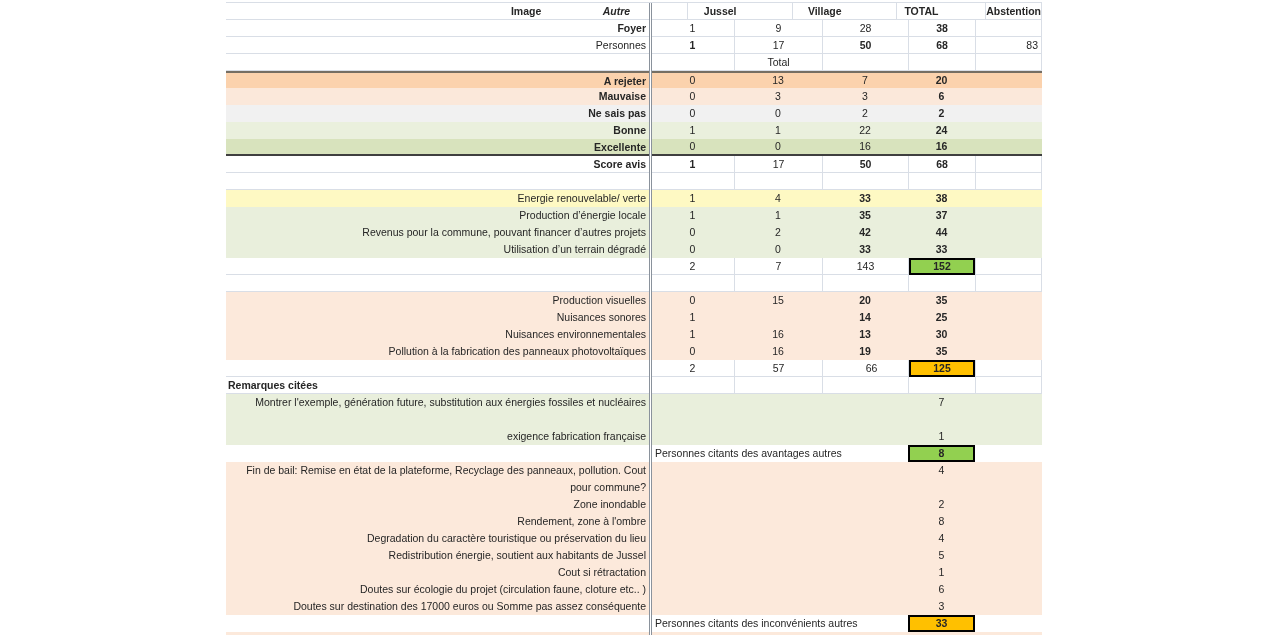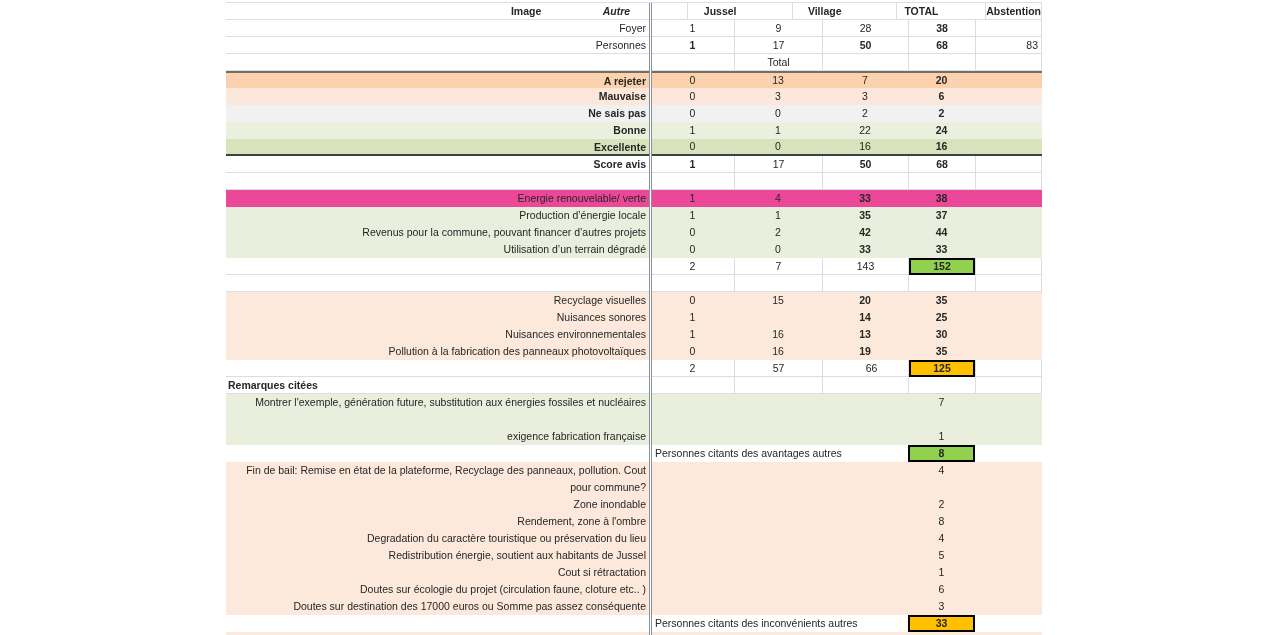--- a/index.html
+++ b/index.html
@@ -34,21 +34,21 @@
     <div class="vsep" id="vsep" style="left: 423px; height: 633px;"></div>
   <div class="row grid" style="height: 17px; gap: 39px;">
         <div class="lbl b" style="width: 425px;">Image</div>
         <div class="cell b" style="width: 83px; font-style: italic;">Autre</div>
         <div class="cell b" style="width: 88px;">Jussel</div>
         <div class="cell b" style="width: 86px;">Village</div>
         <div class="cell b" style="width: 67px;">TOTAL</div>
         <div class="cell b" style="width: 67px;">Abstention</div>
       </div>
       <div class="row grid" style="height: 17px;">
-        <div class="lbl" style="width: 425px;">Foyer</div>
+        <div class="lbl" style="width: 425px; font-weight: bold;">Foyer</div>
         <div class="cell" style="width: 83px;">1</div>
         <div class="cell" style="width: 88px;">9</div>
         <div class="cell" style="width: 86px;">28</div>
         <div class="cell b" style="width: 67px;">38</div>
         <div class="cell" style="width: 67px;"></div>
       </div>
       <div class="row grid" style="height: 17px;">
         <div class="lbl" style="width: 425px;">Personnes</div>
         <div class="cell b" style="width: 83px;">1</div>
         <div class="cell" style="width: 88px;">17</div>
@@ -113,21 +113,21 @@
         <div class="cell" style="width: 67px;"></div>
       </div>
       <div class="row grid" style="height: 17px;">
         <div class="lbl" style="width: 425px;"></div>
         <div class="cell" style="width: 83px;"></div>
         <div class="cell" style="width: 88px;"></div>
         <div class="cell" style="width: 86px;"></div>
         <div class="cell" style="width: 67px;"></div>
         <div class="cell" style="width: 67px;"></div>
       </div>
-      <div class="row" style="height: 17px; background: #ec4899;">
+      <div class="row" style="height: 17px; background: #fef9c3;">
         <div class="lbl" style="width: 425px;">Energie renouvelable/ verte</div>
         <div class="cell" style="width: 83px;">1</div>
         <div class="cell" style="width: 88px;">4</div>
         <div class="cell b" style="width: 86px;">33</div>
         <div class="cell b" style="width: 67px;">38</div>
         <div class="cell" style="width: 67px;"></div>
       </div>
       <div class="row" style="height: 17px; background: rgb(233, 239, 220);">
         <div class="lbl" style="width: 425px;">Production d’énergie locale</div>
         <div class="cell" style="width: 83px;">1</div>
@@ -164,21 +164,21 @@
       </div>
       <div class="row grid" style="height: 17px;">
         <div class="lbl" style="width: 425px;"></div>
         <div class="cell" style="width: 83px;"></div>
         <div class="cell" style="width: 88px;"></div>
         <div class="cell" style="width: 86px;"></div>
         <div class="cell" style="width: 67px;"></div>
         <div class="cell" style="width: 67px;"></div>
       </div>
       <div class="row" style="height: 17px; background: rgb(252, 233, 219);">
-        <div class="lbl" style="width: 425px;">Recyclage visuelles</div>
+        <div class="lbl" style="width: 425px;">Production visuelles</div>
         <div class="cell" style="width: 83px;">0</div>
         <div class="cell" style="width: 88px;">15</div>
         <div class="cell b" style="width: 86px;">20</div>
         <div class="cell b" style="width: 67px;">35</div>
         <div class="cell" style="width: 67px;"></div>
       </div>
       <div class="row" style="height: 17px; background: rgb(252, 233, 219);">
         <div class="lbl" style="width: 425px;">Nuisances sonores</div>
         <div class="cell" style="width: 83px;">1</div>
         <div class="cell" style="width: 88px; margin-top: 24px;">10</div>

